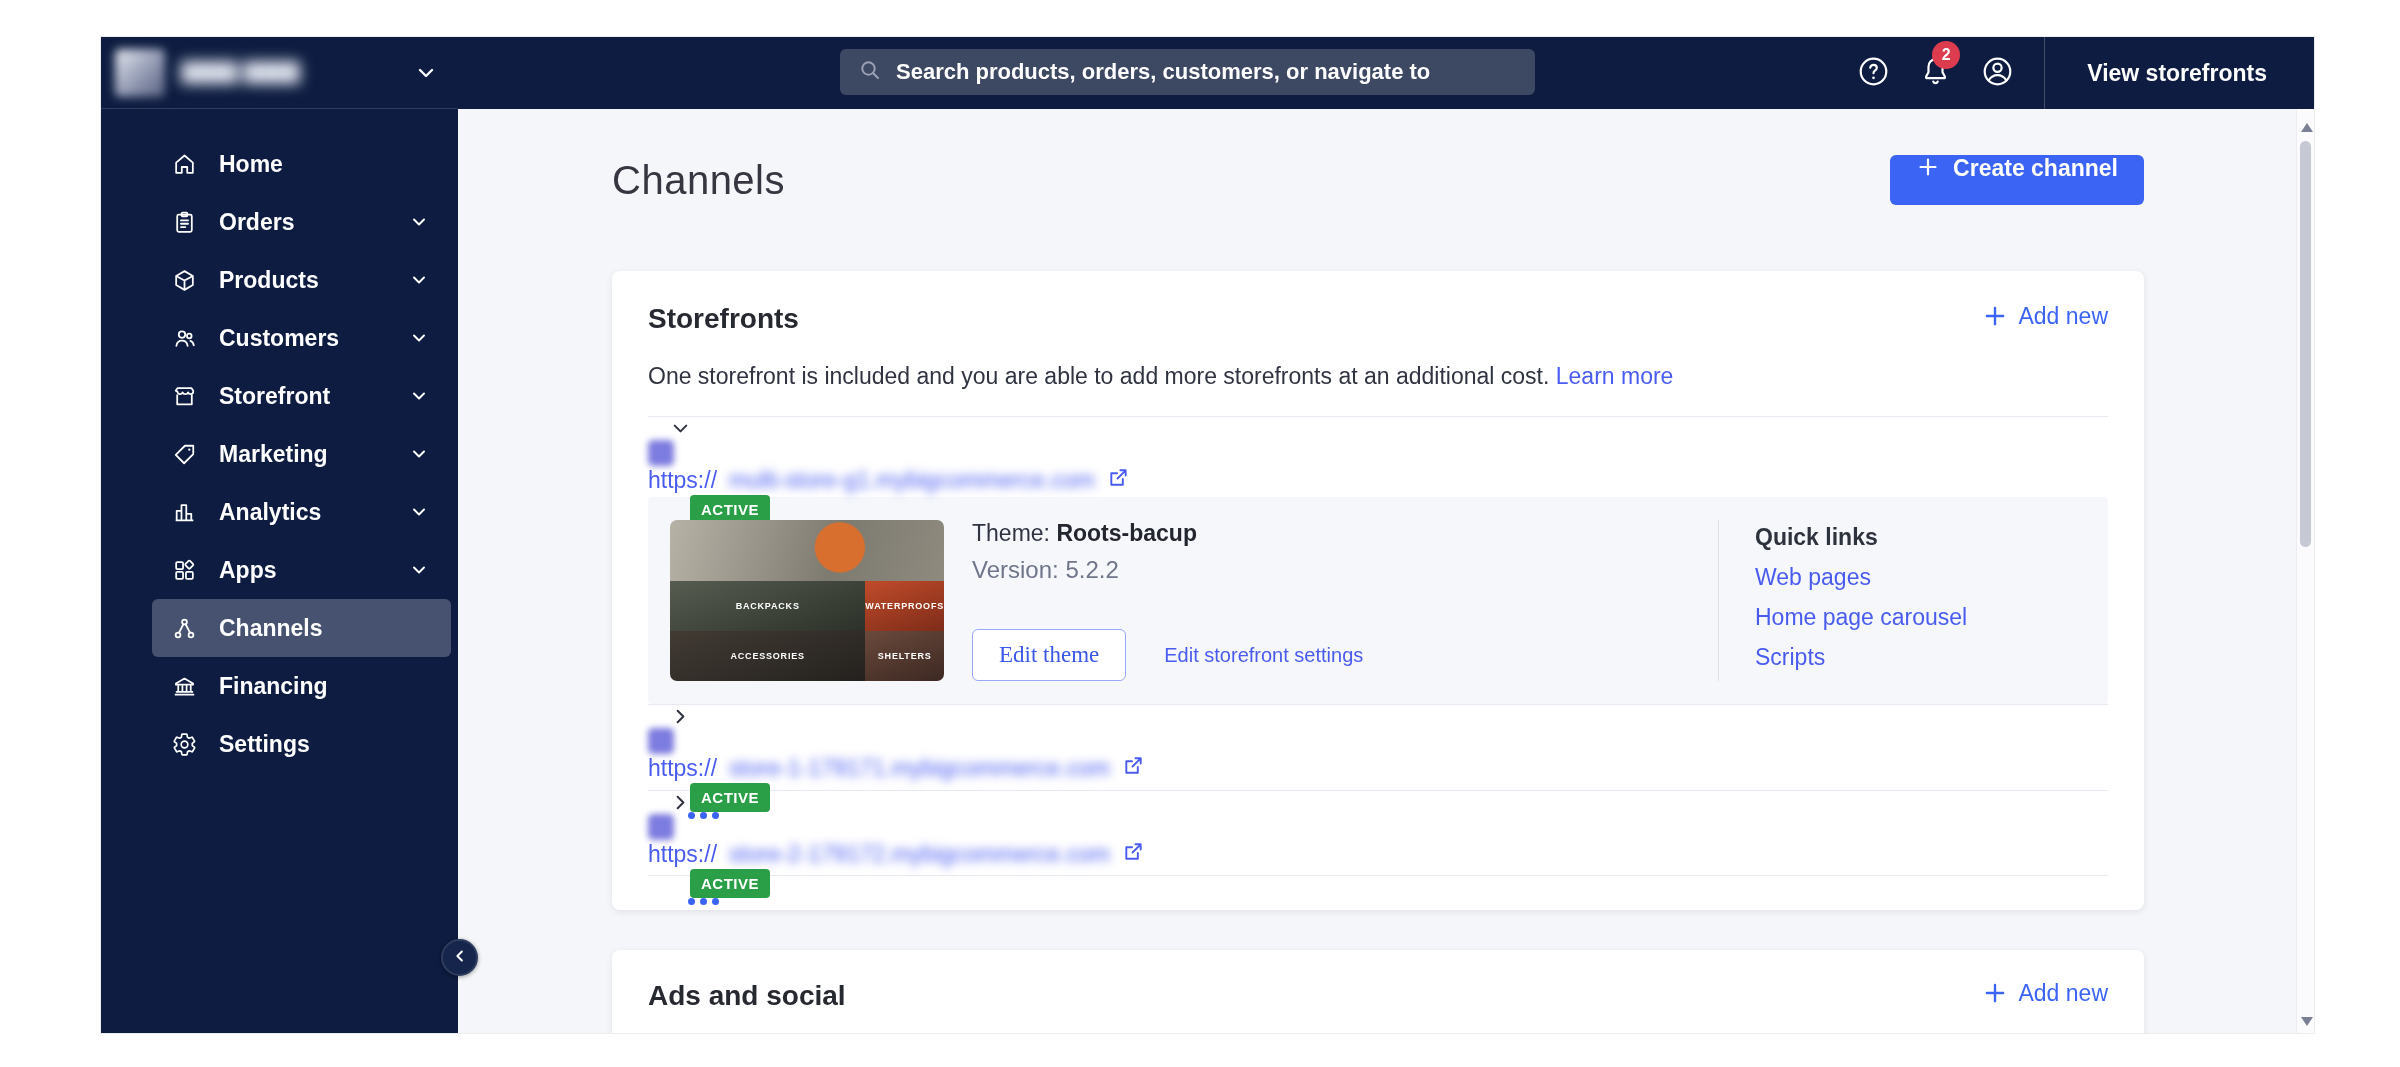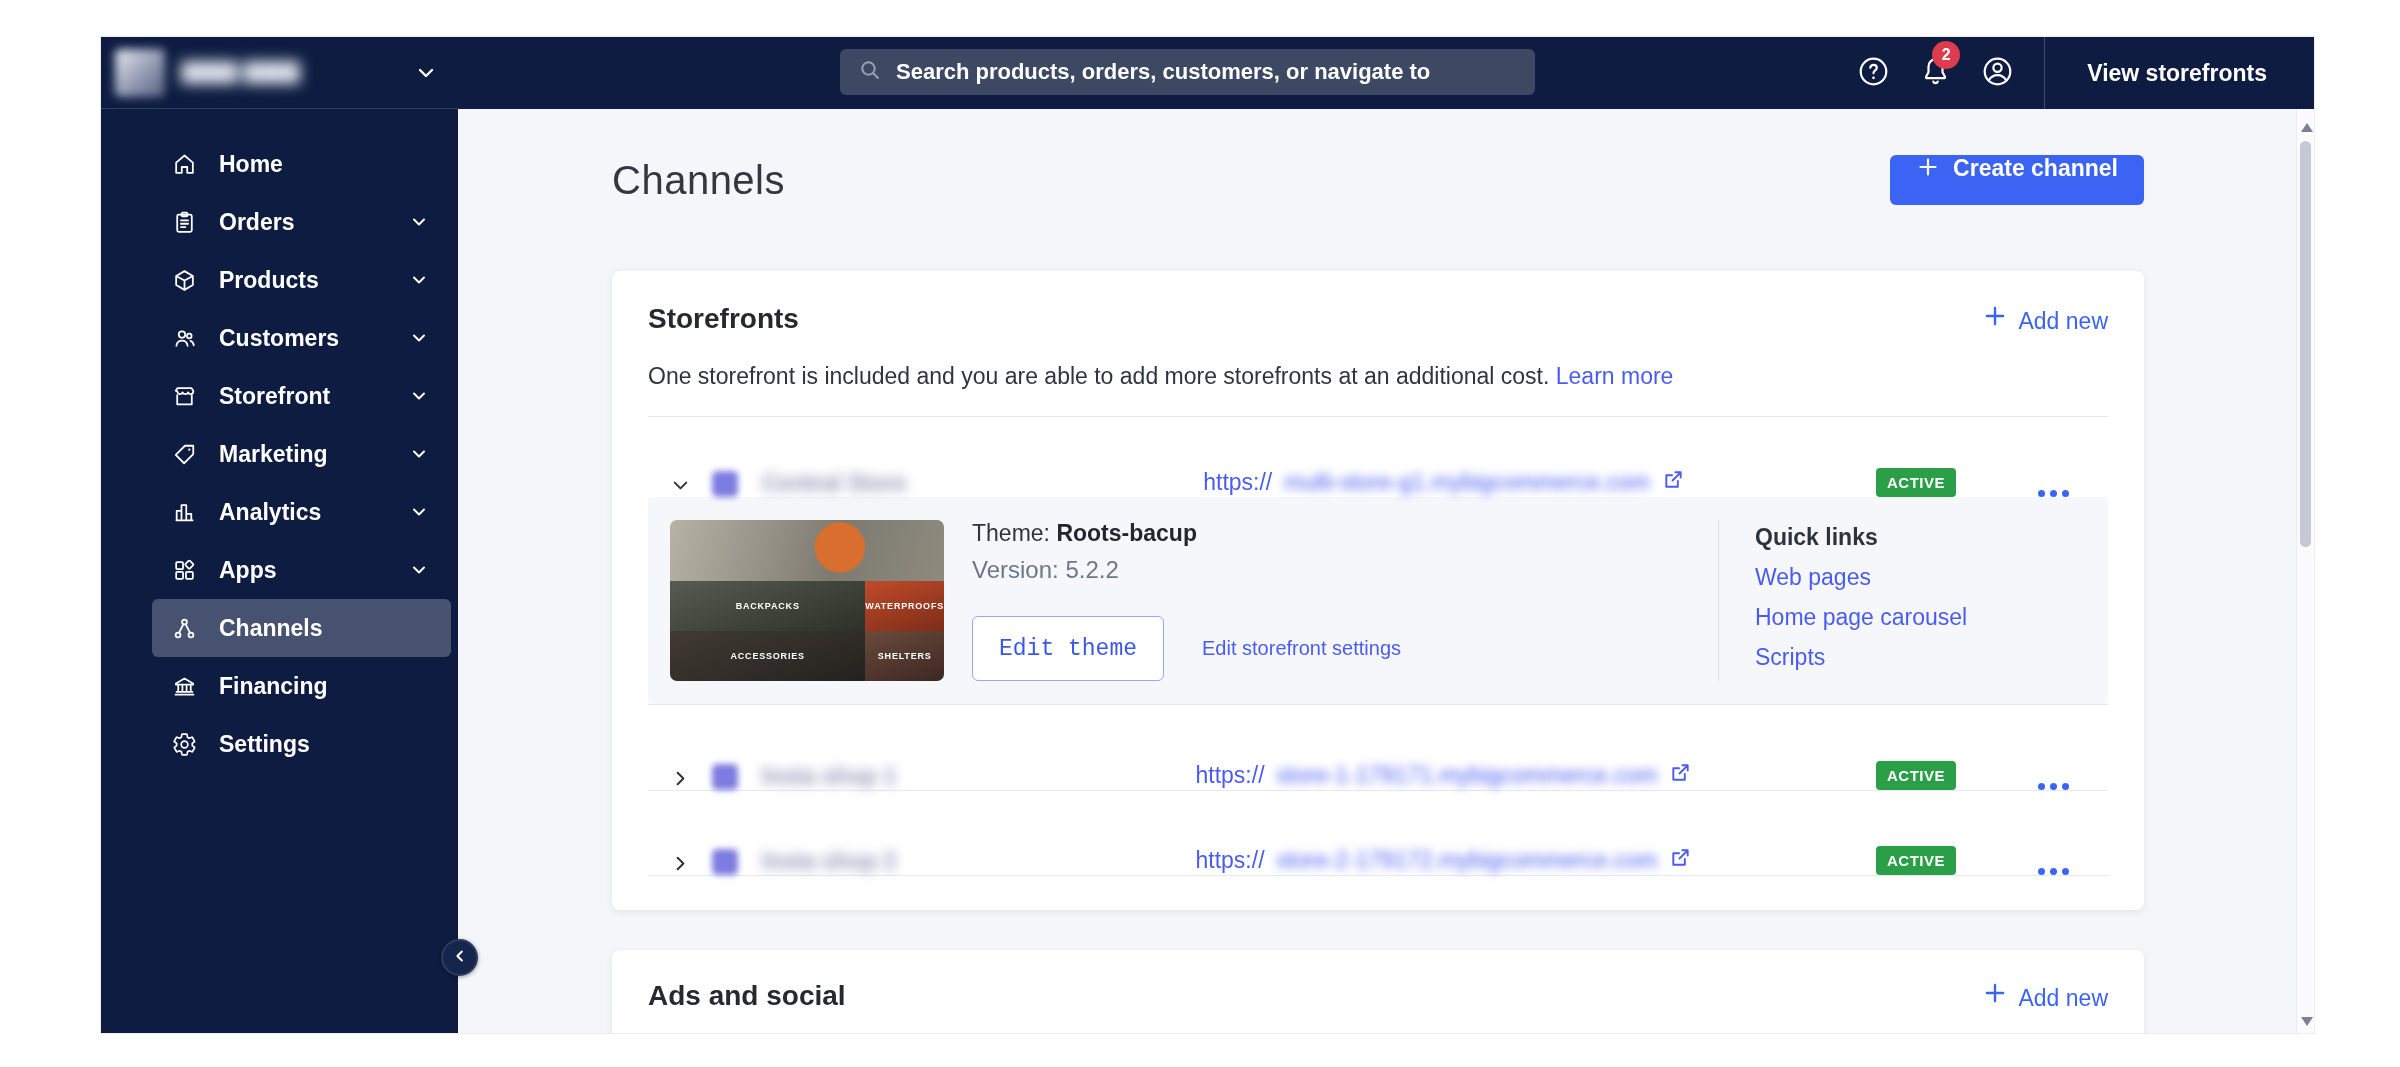--- a/index.html
+++ b/index.html
@@ -36,24 +36,24 @@
   .content { width:1532px; margin-left:154px; }
   .page-head { margin-top:46px; display:flex; justify-content:space-between; align-items:center; }
   .page-title { font-size:40px; font-weight:300; color:#37353f; letter-spacing:.5px; }
   .btn-primary { height:50px; padding:0 26px; background:#3c64f4; color:#fff; border:none; border-radius:6px; font-size:23px; font-weight:600; display:flex; align-items:flex-start; gap:13px; cursor:pointer; font-family:inherit; }
 
   .card { background:#ffffff; border-radius:8px; box-shadow:0 2px 7px rgba(32,35,48,.09); }
   .card-sf { margin-top:66px; padding:32px 36px 34px; }
   .card-head { display:flex; justify-content:space-between; align-items:center; }
   .card-title { font-size:28px; font-weight:600; color:#26292f; }
   .link { color:#4a5cf0; cursor:pointer; text-decoration:none; }
-  .add-new { display:flex; align-items:flex-end; gap:10px; font-size:23px; color:#3c64f4; cursor:pointer; }
+  .add-new { display:flex; align-items:flex-start; gap:10px; font-size:23px; color:#3c64f4; cursor:pointer; }
   .card-desc { margin-top:28px; font-size:23px; color:#303440; }
   .rows { margin-top:26px; }
-  .sf-row { height:81px; display:flex; align-items:flex-end; border-top:1px solid #e6e9f0; }
+  .sf-row { height:81px; display:flex; align-items:flex-start; border-top:1px solid #e6e9f0;flex-direction:column; }
   .sf-row.tall { height:86px; }
   .sf-row:last-child { border-bottom:1px solid #e6e9f0; }
   .row-chev { width:64px; display:flex; justify-content:center; cursor:pointer; }
   .row-icon { width:26px; height:26px; border-radius:5px; background:#7d7ce0; filter:blur(3px); margin-right:24px; flex:none; }
   .row-name { width:292px; font-size:23px; font-weight:600; color:#8f94b5; filter:blur(6px); white-space:nowrap; overflow:hidden; }
   .row-url { flex:1; display:flex; justify-content:center; align-items:center; gap:12px; font-size:23px; color:#4a5cf0; cursor:pointer; }
   .url-domain { filter:blur(5px); }
   .badge-wrap { width:164px; display:flex; justify-content:center; }
   .badge { background:#2b9f47; color:#fff; font-size:15px; font-weight:700; padding:6px 11px; border-radius:4px; letter-spacing:.5px; }
   .row-more { width:110px; display:flex; justify-content:center; gap:5px; cursor:pointer; }
@@ -68,21 +68,21 @@
   .tile { display:flex; align-items:center; justify-content:center; color:#fff; font-size:9px; letter-spacing:.8px; font-weight:700; }
   .tile-1 { background:linear-gradient(160deg,#565c50,#2c3129); }
   .tile-2 { background:linear-gradient(160deg,#c04b2a,#7e2c19); }
   .tile-3 { background:linear-gradient(160deg,#423b34,#24211e); }
   .tile-4 { background:linear-gradient(160deg,#6b4a3c,#3c2822); }
   .theme-info { flex:1; padding-left:28px; display:flex; flex-direction:column; }
   .theme-line { font-size:23px; color:#303440; }
   .theme-line b { font-weight:700; color:#23262e; }
   .version-line { margin-top:9px; font-size:24px; color:#70768a; }
   .btn-row { margin-top:auto; display:flex; align-items:center; gap:38px; }
-  .btn-outline { height:65px; padding:0 26px; background:#ffffff; border:1px solid #98a7f8; border-radius:6px; color:#3a57e8; font-size:23px; display:flex; align-items:center; cursor:pointer; font-family:Liberation Mono, monospace; }
+  .btn-outline { height:52px; padding:0 26px; background:#ffffff; border:1px solid #98a7f8; border-radius:6px; color:#3a57e8; font-size:23px; display:flex; align-items:center; cursor:pointer; font-family:Liberation Serif, serif; }
   .panel-link { font-size:20px; }
   .quick { width:368px; border-left:1px solid #dde1ea; padding-left:36px; padding-top:4px; flex:none; }
   .quick-title { font-size:23px; color:#2e323d; font-weight:600; }
   .quick a { display:block; font-size:23px; margin-top:13px; }
 
   
   .card-ads { margin-top:40px; padding:30px 36px; }
 
   
   .scrollbar { position:absolute; right:0; top:72px; width:18px; bottom:0; background:#fbfbfd; border-left:1px solid #ececf1; z-index:4; }

